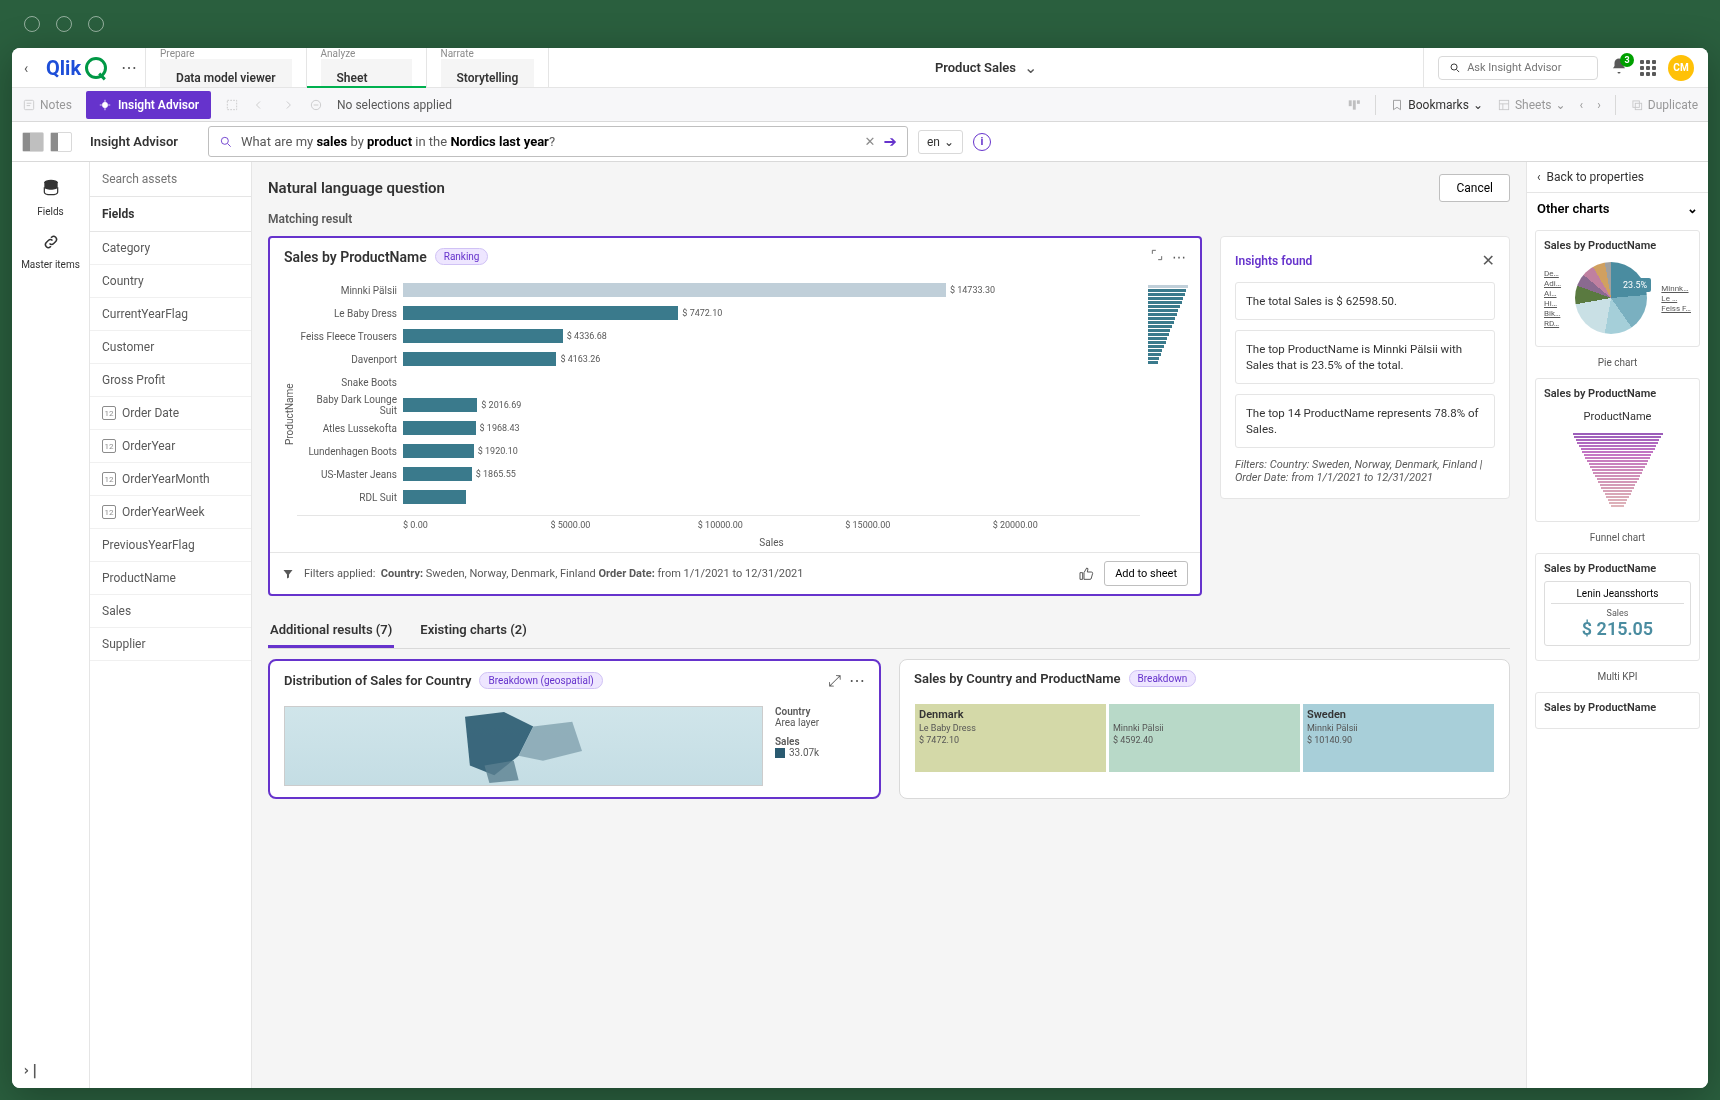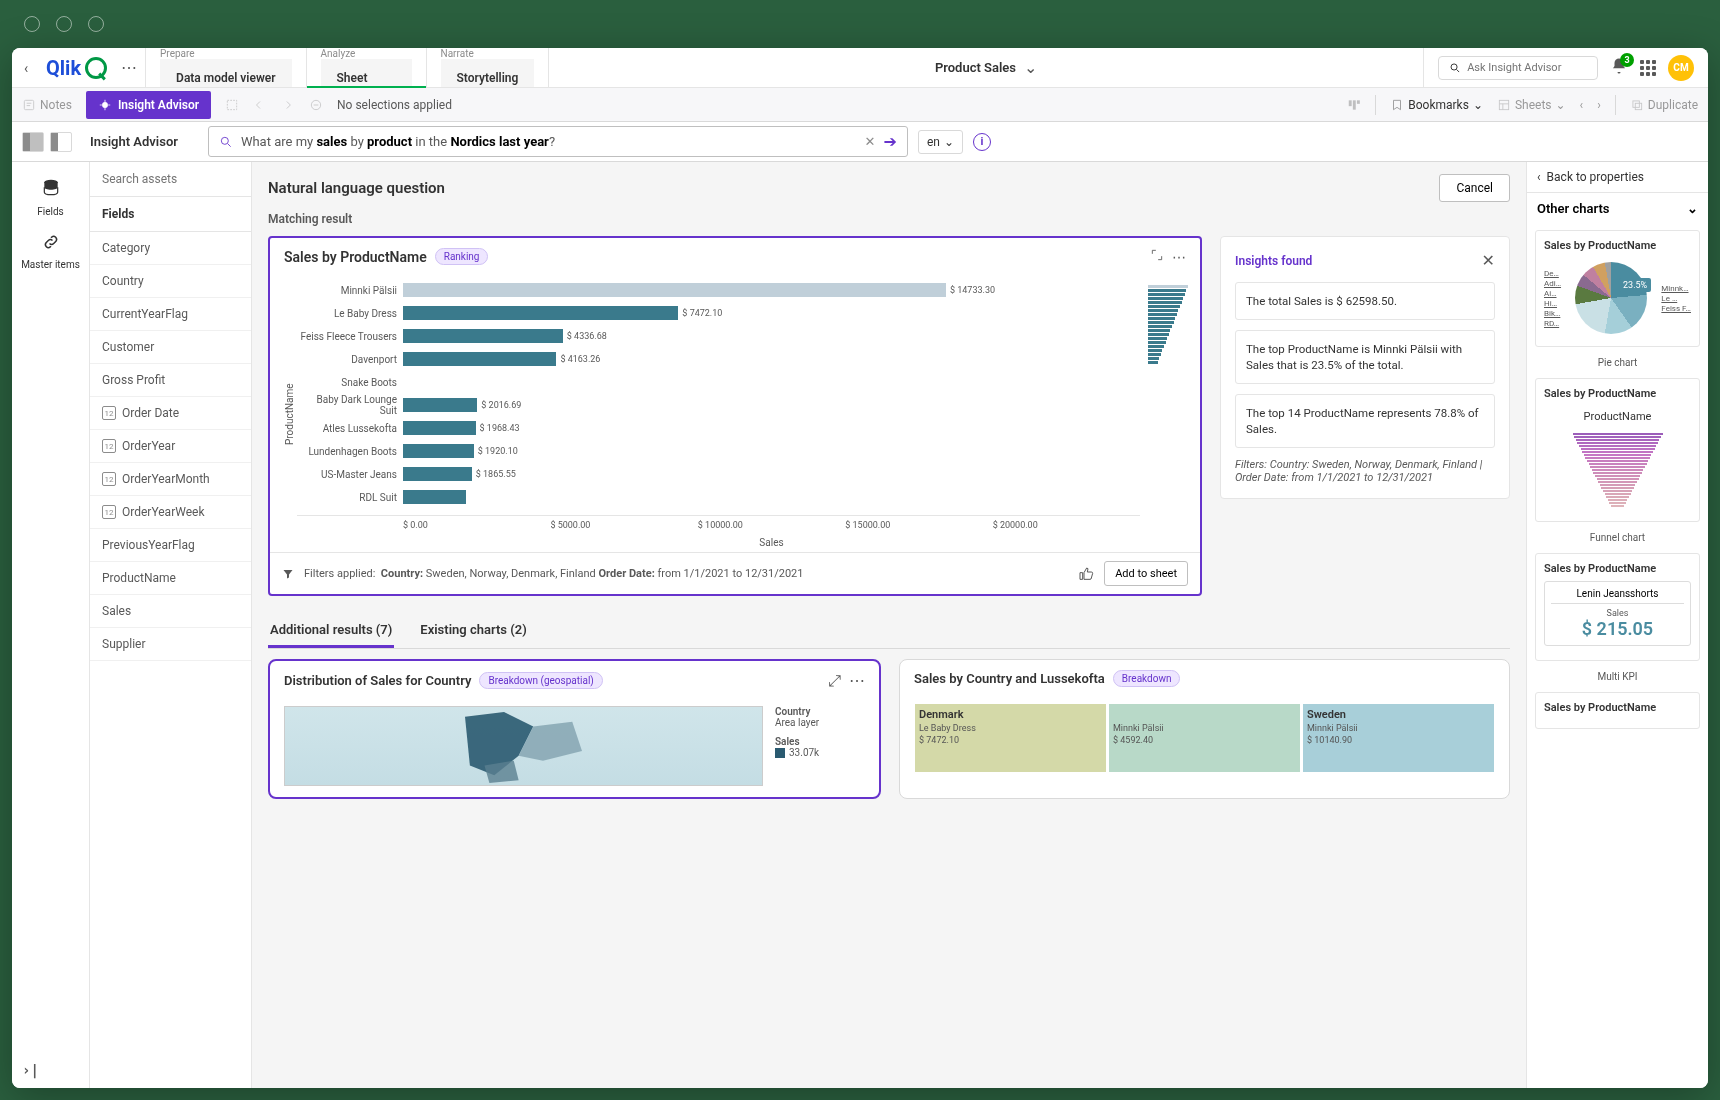--- a/index.html
+++ b/index.html
@@ -530,21 +530,21 @@
               <div style="display:flex;gap:4px;align-items:center;">
                   <span style="width:10px;height:10px;background:#2a5a70;"></span>
                   <span>33.07k</span>
                 </div>
             </div>
           </div>
         </div>
 
         <div class="add-card">
           <div class="add-head">
-            <h4>Sales by Country and Lussekofta</h4>
+            <h4>Sales by Country and ProductName</h4>
             <span class="chip">Breakdown</span>
           </div>
           <div class="add-body">
             <div class="treemap" id="treemap">
                 <div class="tm-cell ">
                   <div class="tm-head">Denmark</div>
                   <div class="tm-sub">Le Baby Dress<br>$ 7472.10</div>
                 </div>
                 <div class="tm-cell tm-green">
                   <div class="tm-head">&nbsp;</div>

